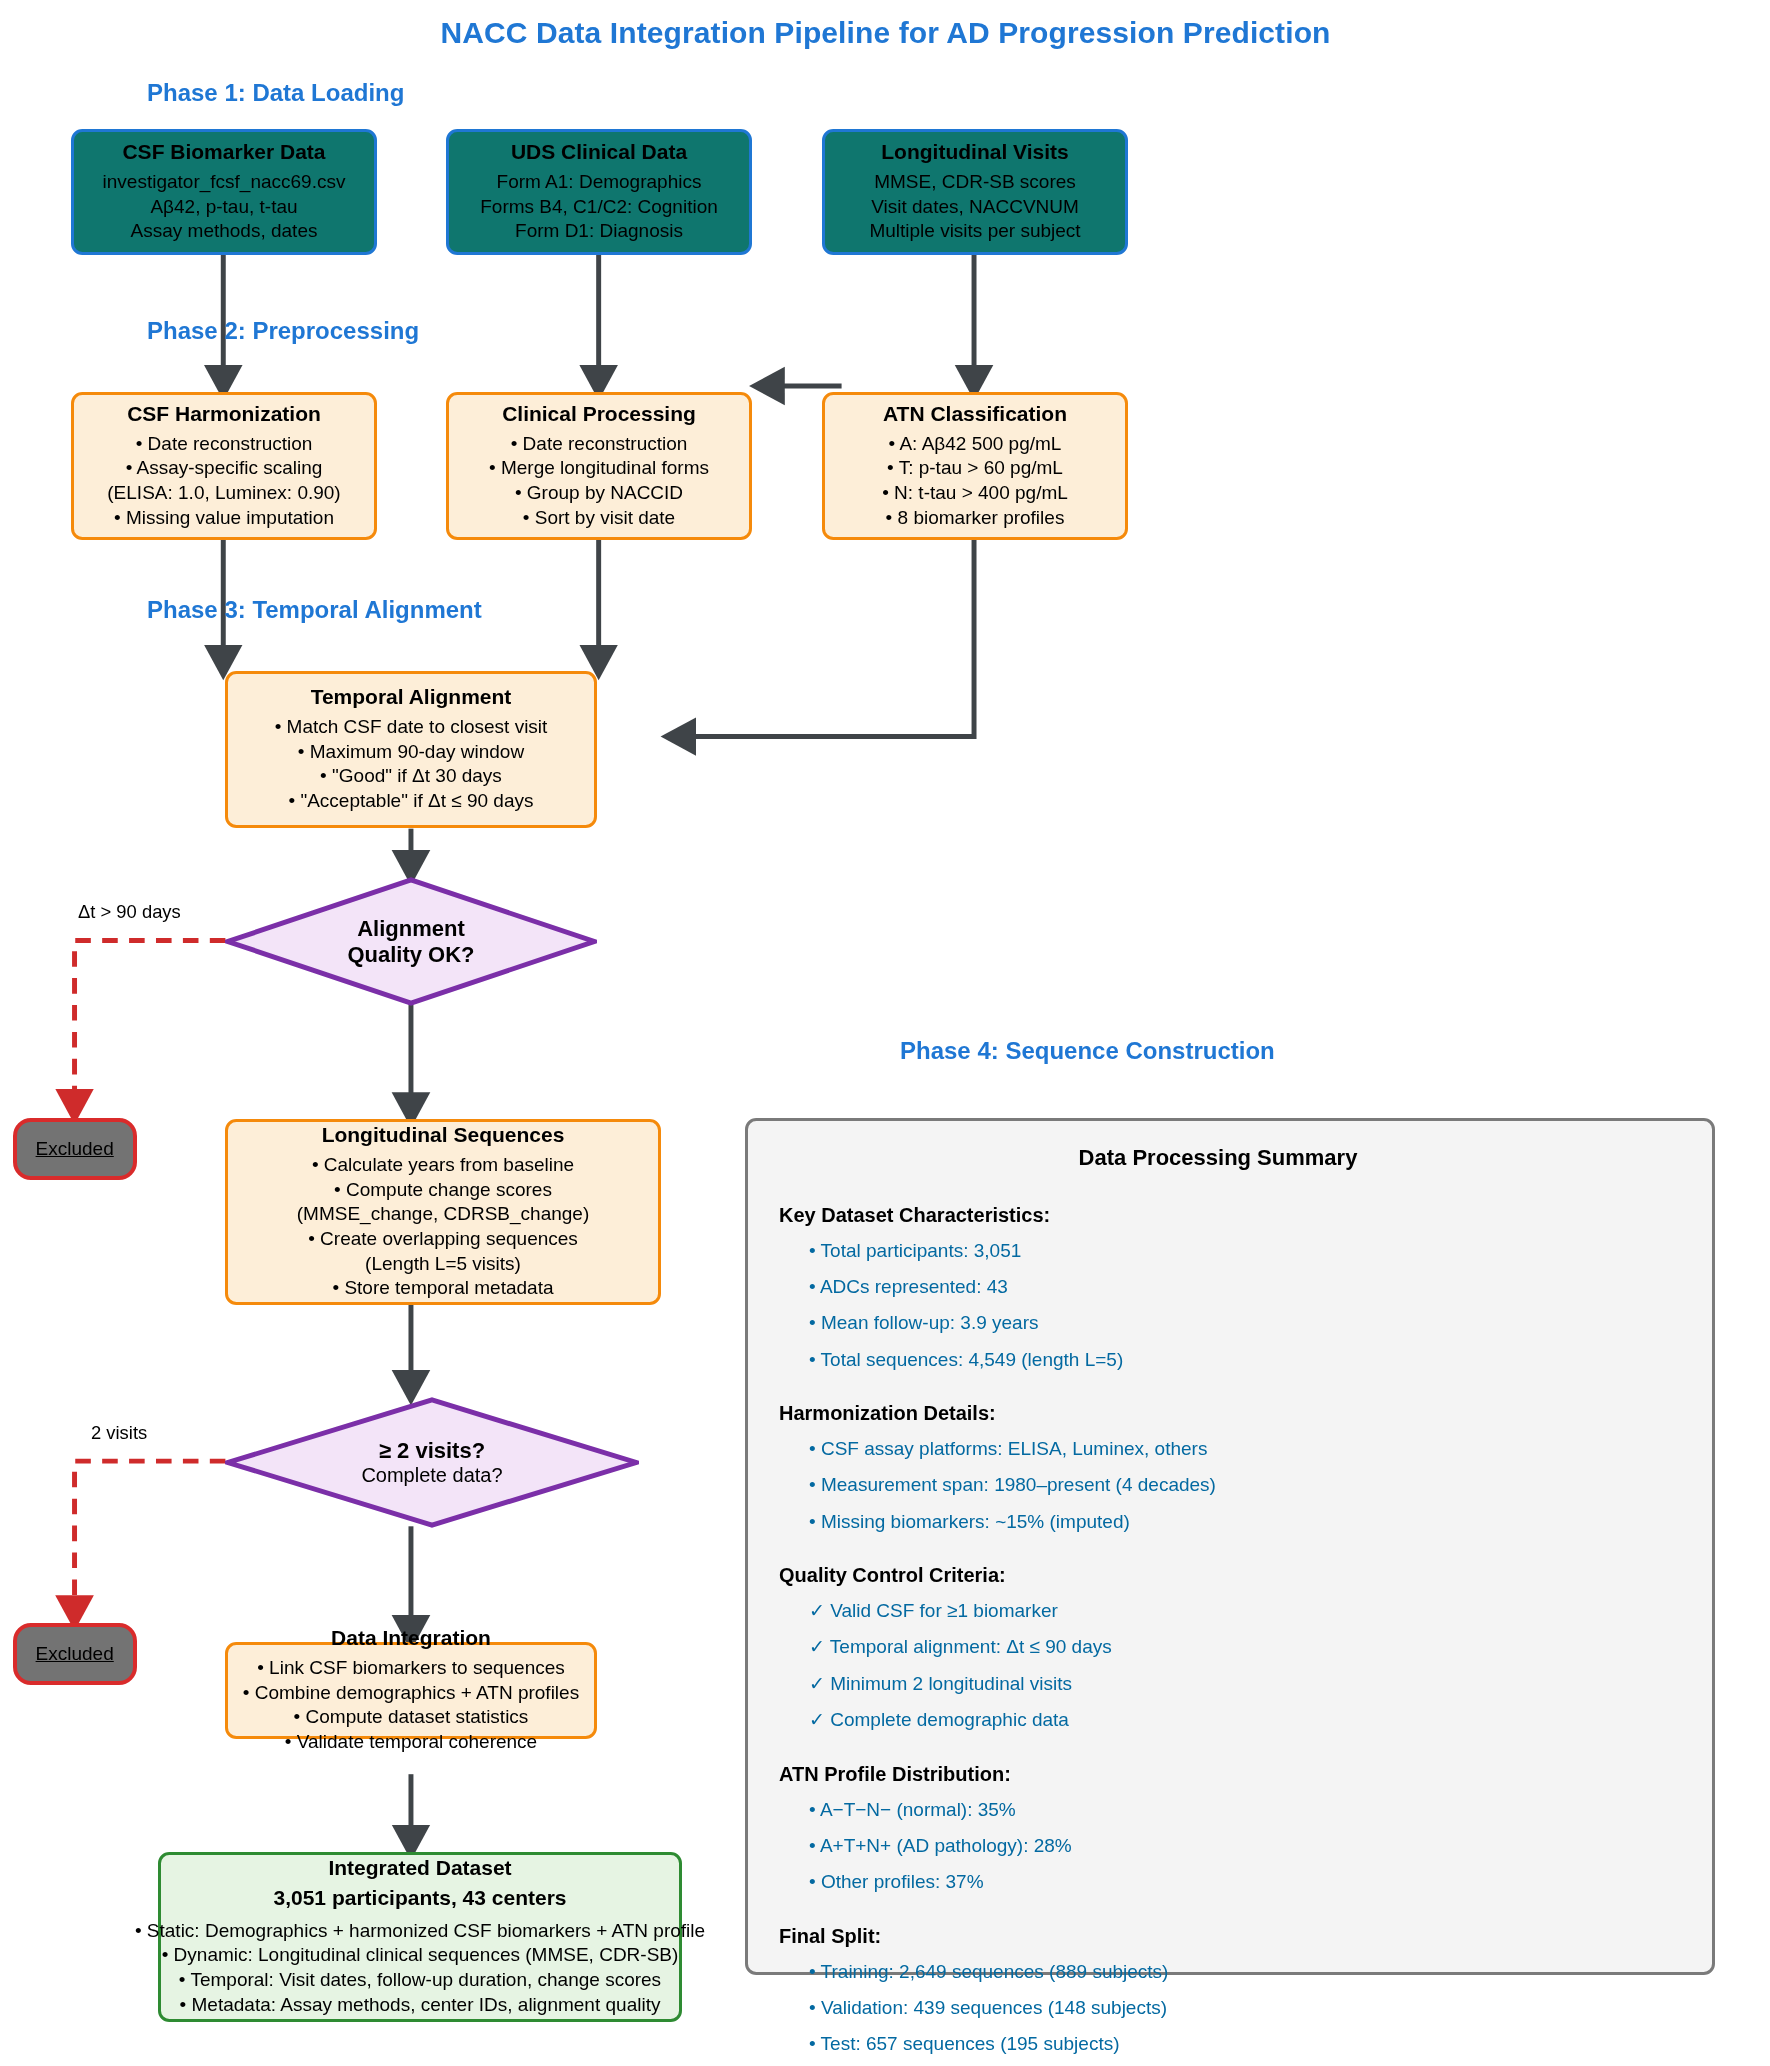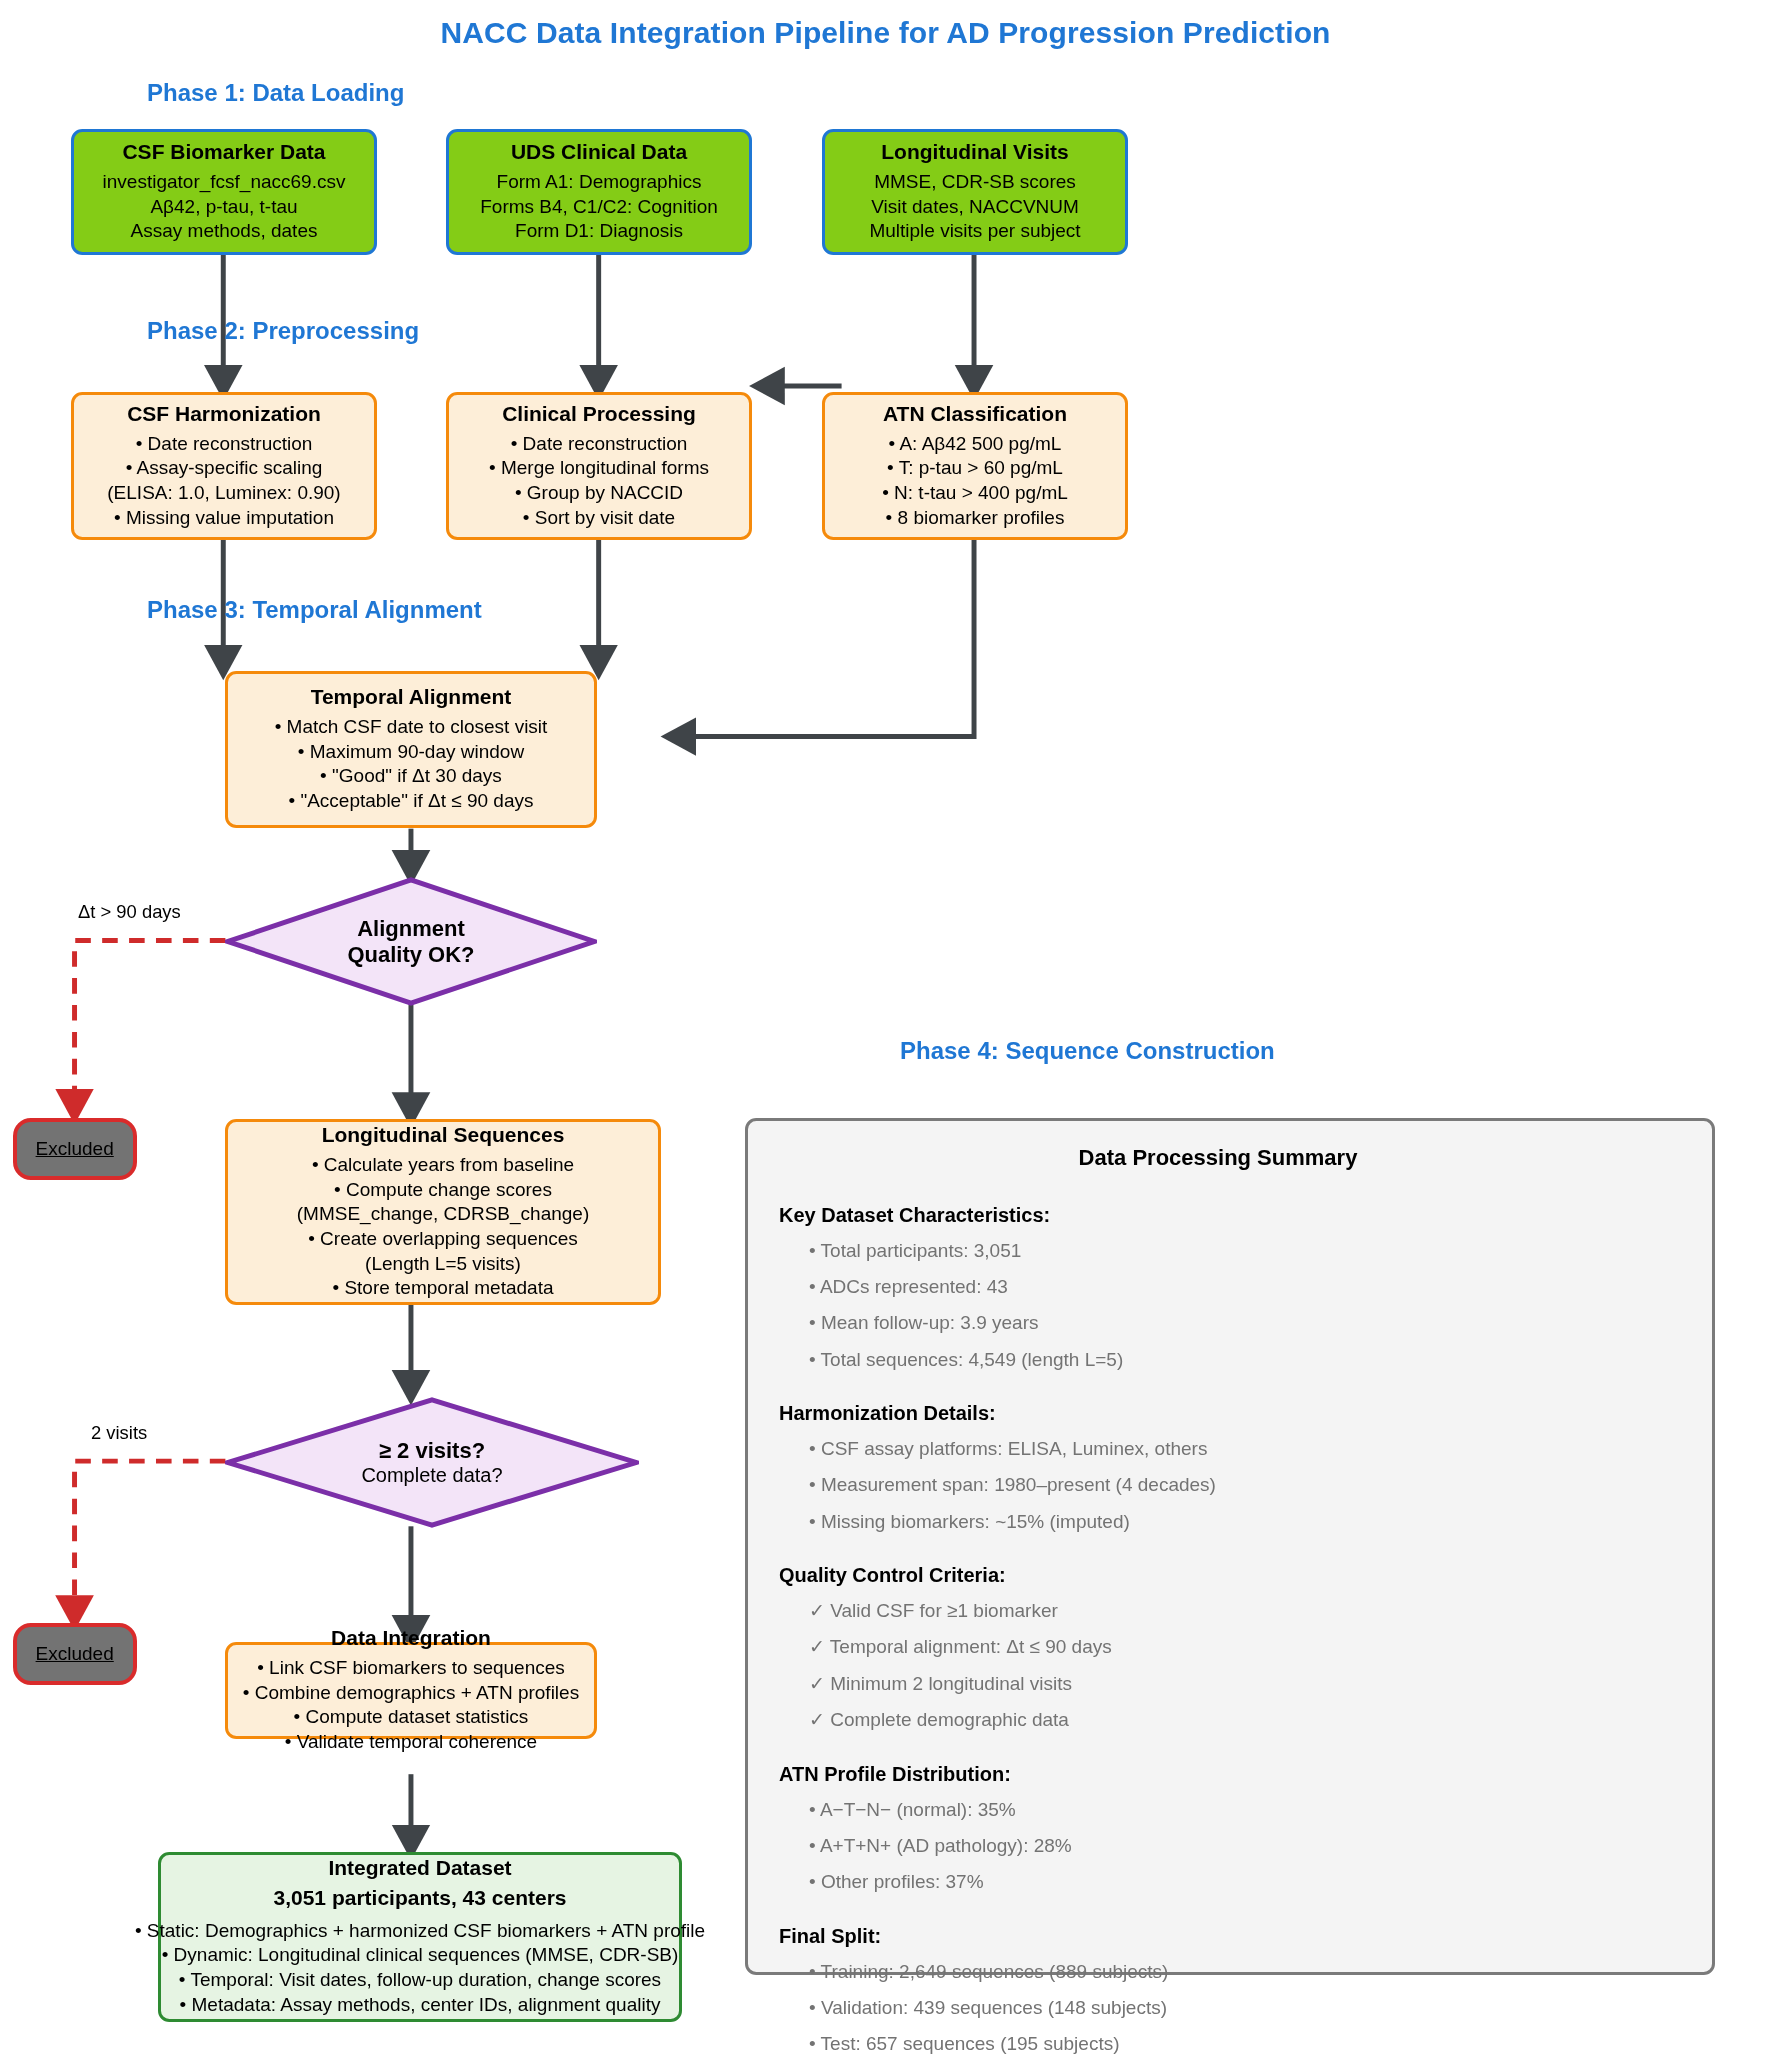--- a/index.html
+++ b/index.html
@@ -23,21 +23,21 @@
 
   
   .node{
     position:absolute;box-sizing:border-box;border-radius:11.3px;
     display:flex;flex-direction:column;align-items:center;justify-content:center;
     text-align:center;padding:7px 7px;
   }
   .node .hd{font-weight:bold;font-size:21px;color:#000;line-height:1.18;margin-bottom:5px;white-space:nowrap;}
   .node .ln{font-size:19px;color:#000;line-height:1.30;white-space:nowrap;}
 
-  .blue{background:#84cc16;border:3.5px solid #1f77d4;}
+  .blue{background:#0f766e;border:3.5px solid #1f77d4;}
   .orange{background:#fdeed8;border:3.5px solid #f58a0b;}
   .green{background:#e6f4e3;border:3.5px solid #2e8b32;}
   .redbox{background:#737373;border:4.2px solid #d92b2b;border-radius:18px;text-decoration:underline;}
   .redbox .ln{font-size:19px;}
 
   
   .diamond{position:absolute;}
   .diamond .dtext{
     position:absolute;left:0;top:0;width:100%;height:100%;
     display:flex;flex-direction:column;align-items:center;justify-content:center;
@@ -53,21 +53,21 @@
   .panel{
     position:absolute;box-sizing:border-box;
     background:#f4f4f4;border:3.5px solid #7a7a7a;border-radius:11.3px;
   }
   .panel-title{
     text-align:center;font-size:22px;font-weight:bold;color:#000;
     margin-top:24px;margin-bottom:33px;
   }
   .sec-head{font-size:20px;font-weight:bold;color:#000;margin:0 0 12.7px 31px;}
   .sec-head.gap{margin-top:31px;}
-  .sec-item{font-size:19px;color:#737373;margin:0 0 13.5px 61px;line-height:1.2;}
+  .sec-item{font-size:19px;color:#0369a1;margin:0 0 13.5px 61px;line-height:1.2;}
   .panel-inner{padding:0 24px 20px 0;}
 </style>
 </head>
 <body>
 
 <div id="canvas">
 
   <svg class="wires" viewBox="0 0 2500 2917">
     <defs>
       <marker id="ah" markerWidth="9" markerHeight="9" refX="5.4" refY="4.5" orient="auto" markerUnits="strokeWidth">

